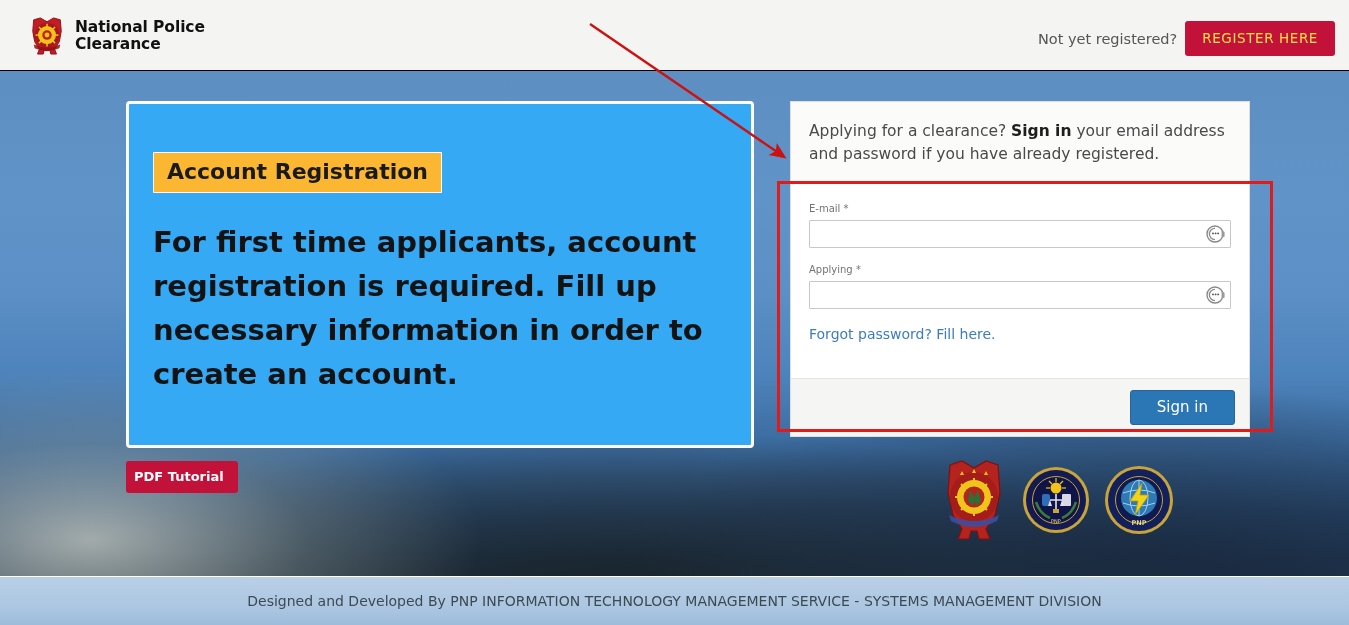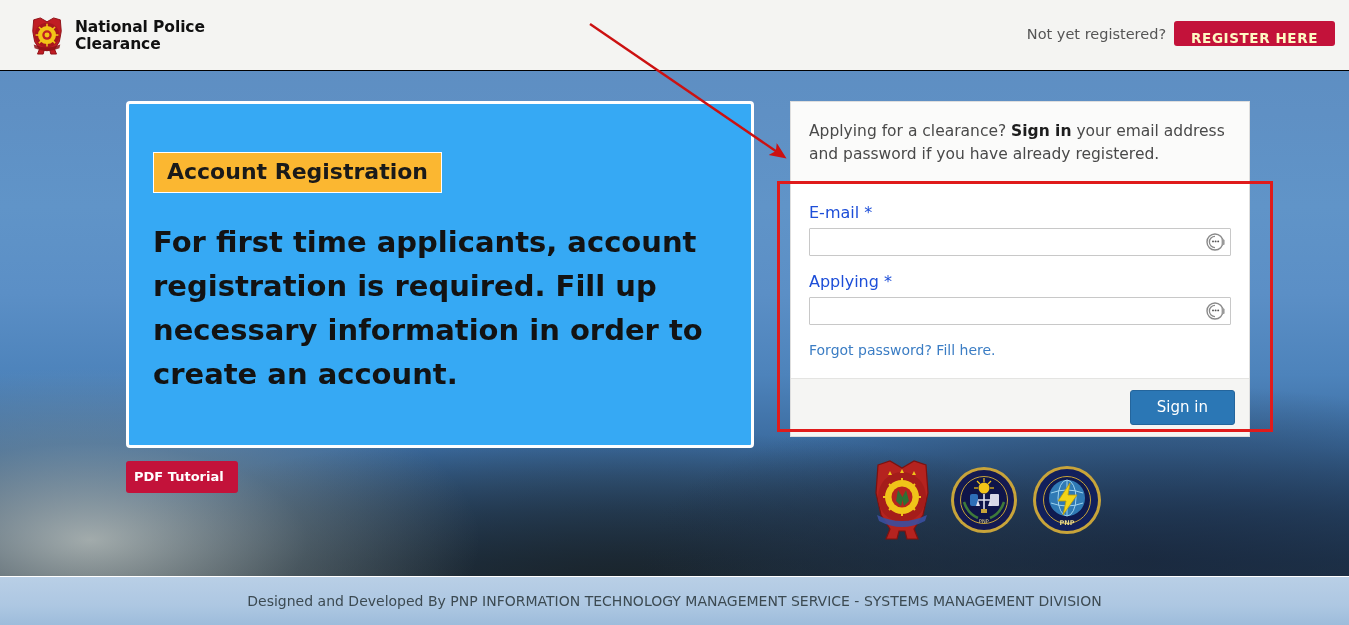--- a/index.html
+++ b/index.html
@@ -58,26 +58,26 @@
     position: absolute; right: 14px; top: 21px;
     display: flex; align-items: center; gap: 8px;
   }
   .not-registered {
     font-size: 14.5px;
     color: #555555;
     font-family: "DejaVu Sans", sans-serif;
   }
   .register-btn {
     background: #c3123a;
-    color: #fef9c3;
-    font-family: "DejaVu Sans", sans-serif;
-    font-weight: bold;
+    color: #fde047;
+    font-family: "DejaVu Sans", sans-serif;
+    font-weight: normal;
     font-size: 13.5px;
     letter-spacing: 0.6px;
-    padding: 9px 17px 0 17px;
+    padding: 9px 17px 10px 17px;
     border: none;
     border-radius: 3px;
     cursor: pointer;
   }
 
   
   .blue-panel {
     position: absolute; left: 126px; top: 101px;
     width: 628px; height: 347px;
     background: #36a9f4;
@@ -136,22 +136,22 @@
     background: #fbfbfa;
   }
   .signin-intro b { color: #1e1e1e; font-weight: bold; }
   .signin-body {
     background: #ffffff;
     padding: 20px 18px 14px 18px;
     height: 195px;
   }
   .field-label {
     font-family: "DejaVu Sans", sans-serif;
-    font-size: 16px;
-    color: #1d4ed8;
+    font-size: 10px;
+    color: #737373;
     margin-bottom: 6px;
     display: block;
   }
   .input-wrap { position: relative; margin-bottom: 16px; }
   .text-input {
     width: 100%;
     height: 28px;
     border: 1px solid #c8c8c8;
     background: #ffffff;
     font-family: "DejaVu Sans", sans-serif;
@@ -188,21 +188,21 @@
     border: 1px solid #24659c;
     border-radius: 3px;
     font-family: "DejaVu Sans", sans-serif;
     font-size: 15px;
     padding: 7px 26px 8px 26px;
     cursor: pointer;
   }
 
   
   .seals {
-    position: absolute; left: 868px; top: 455px;
+    position: absolute; left: 940px; top: 455px;
     width: 250px; height: 90px;
     display: flex; align-items: center; gap: 14px;
     z-index: 4;
   }
   .seal { display: block; }
 
   
   .footer {
     position: absolute; left: 0; bottom: 0; width: 1349px; height: 49px;
     background: linear-gradient(to bottom, #b9cfe6 0%, #adc7e2 60%, #9dbcdb 100%);

